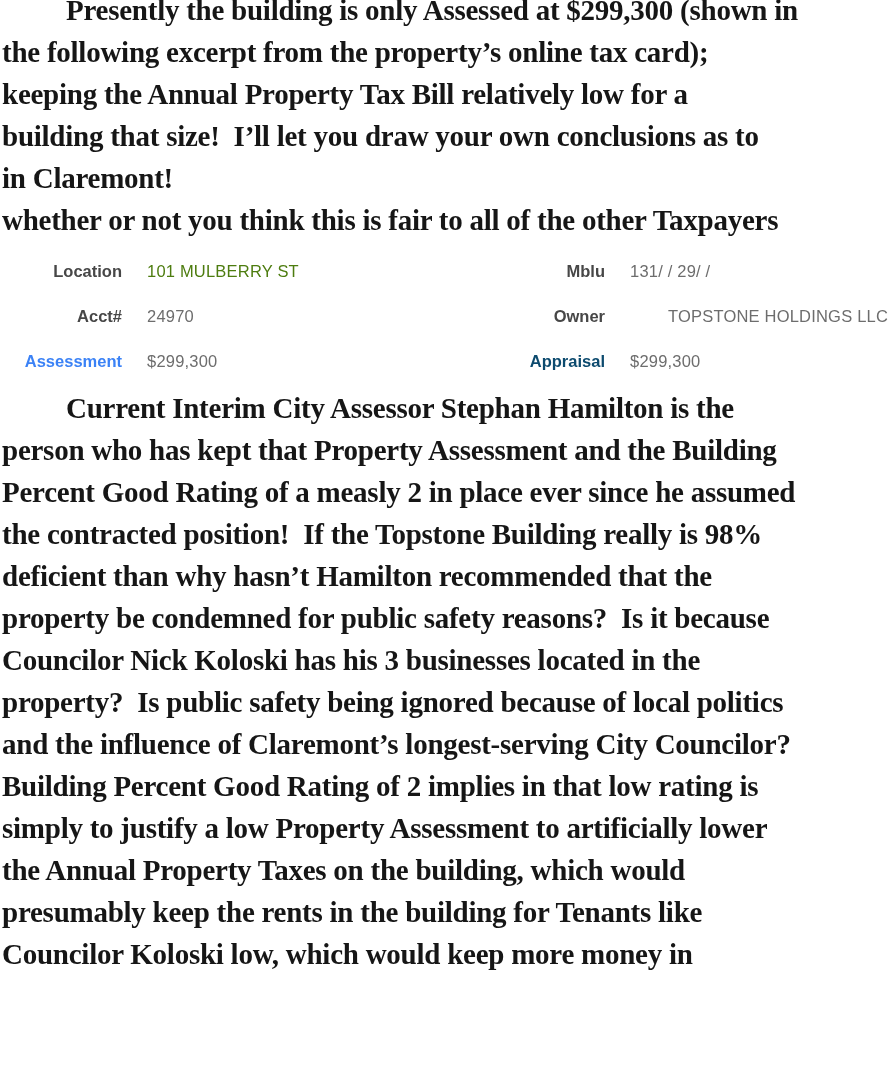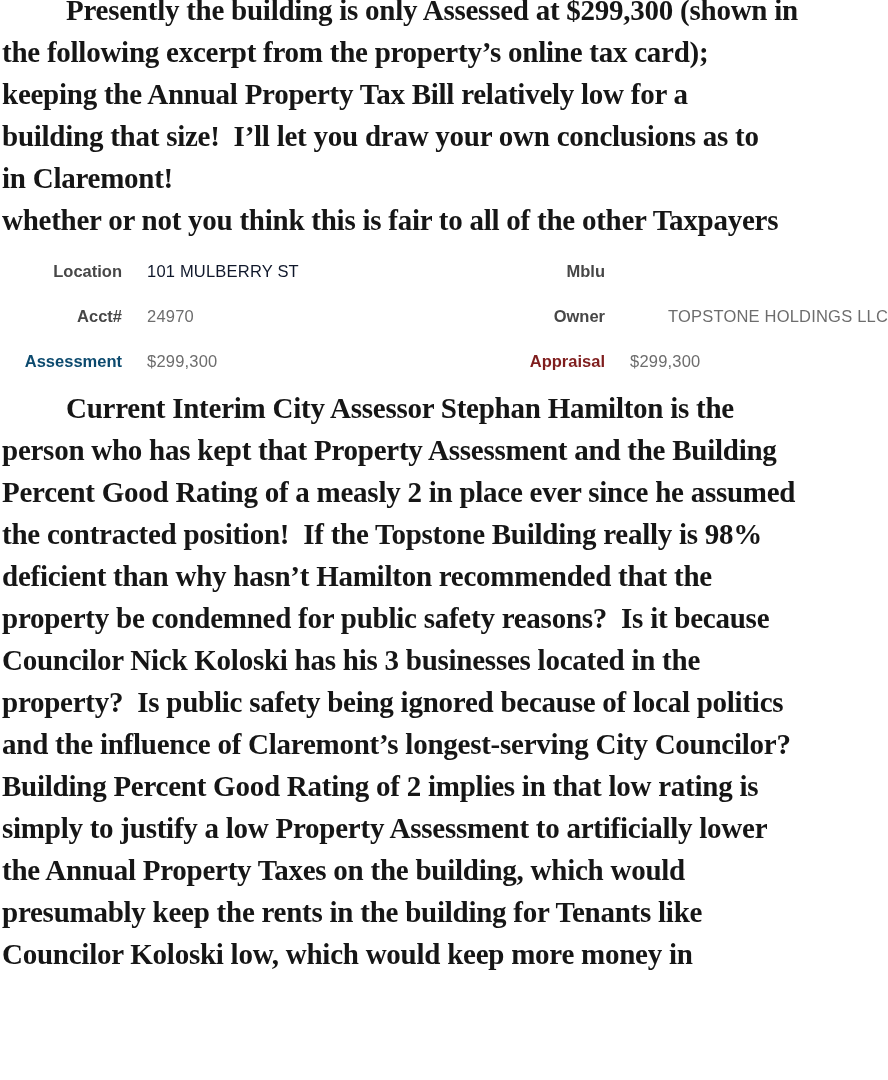--- a/index.html
+++ b/index.html
@@ -84,35 +84,36 @@
 
       <div class="tline">in Claremont!</div>
 
       <div class="tline">whether or not you think this is fair to all of the other Taxpayers</div>
     </div>
 
   <div class="taxcard">
 
       <div class="tax-row">
         <div class="tl" style="color: rgb(71, 71, 71);">Location</div>
-        <div class="tv" style="color: #0f172a;">101 MULBERRY ST</div>
+        <div class="tv" style="color: #4d7c0f;">101 MULBERRY ST</div>
         <div class="tl" style="color: rgb(71, 71, 71);">Mblu</div>
+        <div class="tv" style="color: rgb(109, 109, 109);">131/ / 29/ /</div>
       </div>
 
       <div class="tax-row">
         <div class="tl" style="color: rgb(71, 71, 71); padding-left: 16px;">Acct#</div>
         <div class="tv" style="color: rgb(109, 109, 109);">24970</div>
         <div class="tl" style="color: rgb(71, 71, 71);">Owner</div>
         <div class="tv" style="color: rgb(109, 109, 109); text-align: right;">TOPSTONE HOLDINGS LLC</div>
       </div>
 
       <div class="tax-row">
-        <div class="tl" style="color: #0c4a6e;">Assessment</div>
+        <div class="tl" style="color: #3b82f6;">Assessment</div>
         <div class="tv" style="color: rgb(109, 109, 109);">$299,300</div>
-        <div class="tl" style="color: #7f1d1d;">Appraisal</div>
+        <div class="tl" style="color: #0c4a6e;">Appraisal</div>
         <div class="tv" style="color: rgb(109, 109, 109);">$299,300</div>
       </div>
     </div>
 
   <div class="para" id="para-assessor" style="color: rgb(22, 22, 22);">
 
       <div class="tline">Current Interim City Assessor Stephan Hamilton is the</div>
 
       <div class="tline">person who has kept that Property Assessment and the Building</div>
 

